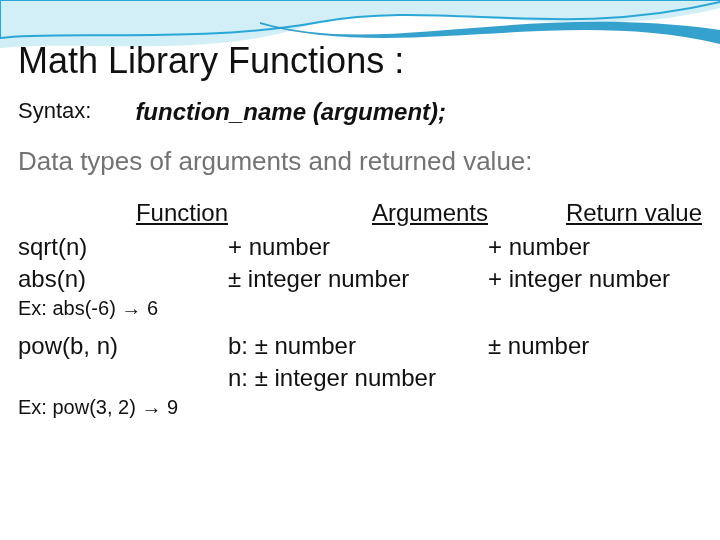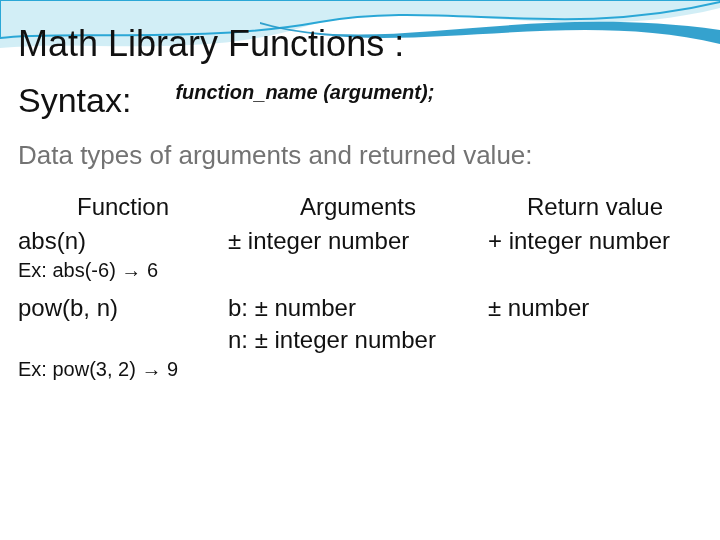--- a/index.html
+++ b/index.html
@@ -1,24 +1,24 @@
 <!DOCTYPE html>
 <html><head>
 <meta charset="utf-8">
 <style>
   html,body{margin:0;padding:0;width:720px;height:540px;background:#fff;font-family:Arial,Helvetica,sans-serif;position:relative;overflow:hidden}
   .wave{position:absolute;top:0;left:0;width:720px;height:80px;pointer-events:none}
-  .content{position:absolute;left:18px;top:23px;width:684px}
+  .content{position:absolute;left:18px;top:40px;width:684px}
   h1{margin:0 0 16px 0;font-size:36px;font-weight:400;color:#111}
   .syntax-row{display:flex;gap:44px;margin-bottom:20px}
-  .syntax-label{font-size:34px;color:#111}
-  .syntax-val{font-size:20px;font-weight:700;font-style:italic;color:#111}
+  .syntax-label{font-size:22px;color:#111}
+  .syntax-val{font-size:24px;font-weight:700;font-style:italic;color:#111}
   .dtypes{font-size:26px;color:#737373;margin-bottom:22px}
   table{border-collapse:collapse;width:100%;font-size:24px;color:#111}
-  th{font-weight:400;text-align:center;padding:0 0 4px 0}
+  th{font-weight:400;text-align:right;text-decoration:underline;padding:0 0 4px 0}
   td{padding:2px 0;vertical-align:top}
   td.fn{width:210px}
   td.arg{width:260px}
   .ex{font-size:20px;padding-bottom:10px}
 </style>
 </head>
 <body>
 
 <svg class="wave" viewBox="0 0 720 80" preserveAspectRatio="none">
   <path d="M0,0 L720,0 L720,8 C560,48 420,-10 300,28 C200,58 80,40 0,48 Z" fill="#bfe7f2" opacity="0.7"></path>
@@ -38,20 +38,25 @@
   <div class="dtypes">Data types of arguments and returned value:</div>
 
   <table>
     <tbody>
         <tr>
       <th class="fn">Function</th>
       <th class="arg">Arguments</th>
       <th>Return value</th>
     </tr>
 
+    <tr>
+      <td class="fn">sqrt(n)</td>
+      <td class="arg">+ number</td>
+      <td>+ number</td>
+    </tr>
 
     <tr>
       <td class="fn">abs(n)</td>
       <td class="arg">± integer number</td>
       <td>+ integer number</td>
     </tr>
     <tr>
       <td colspan="3" class="ex">Ex: abs(-6) → 6</td>
     </tr>
 

